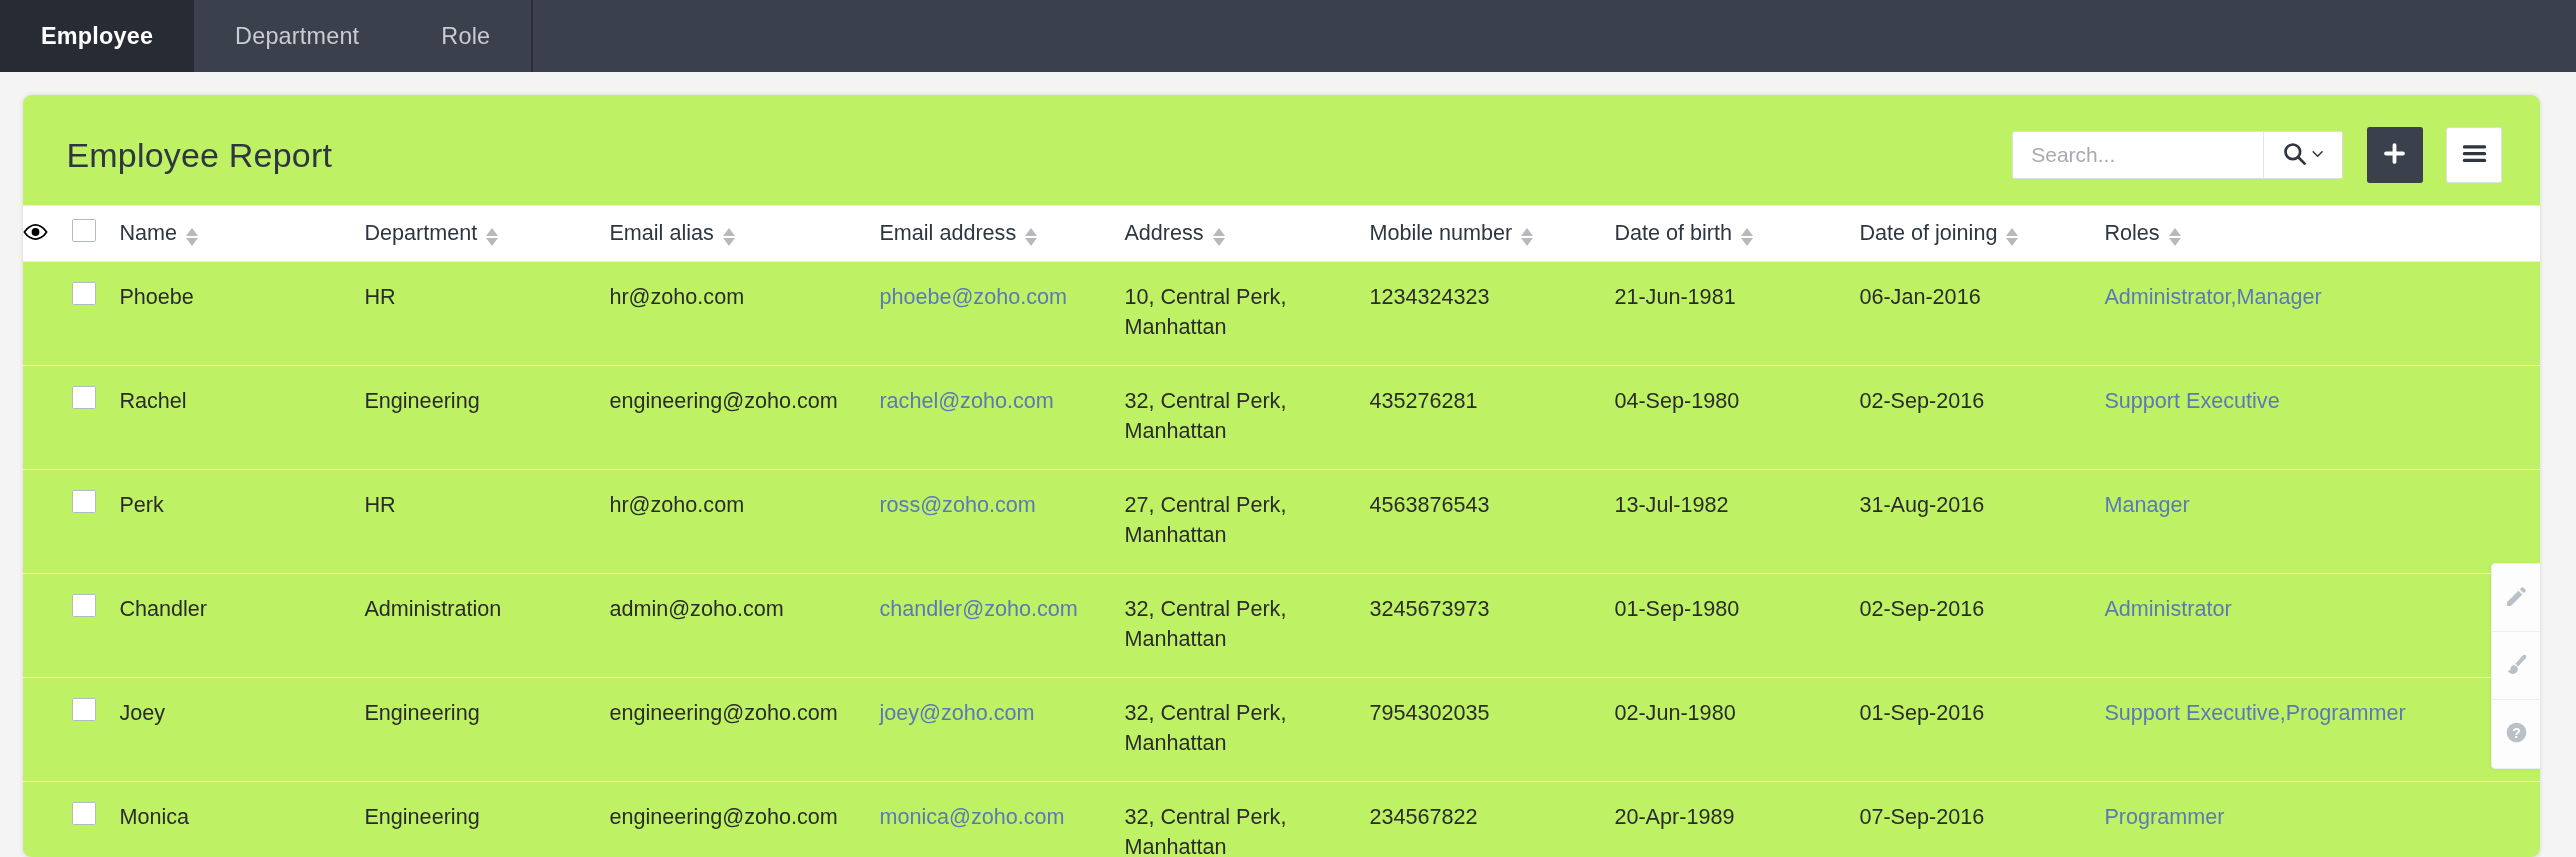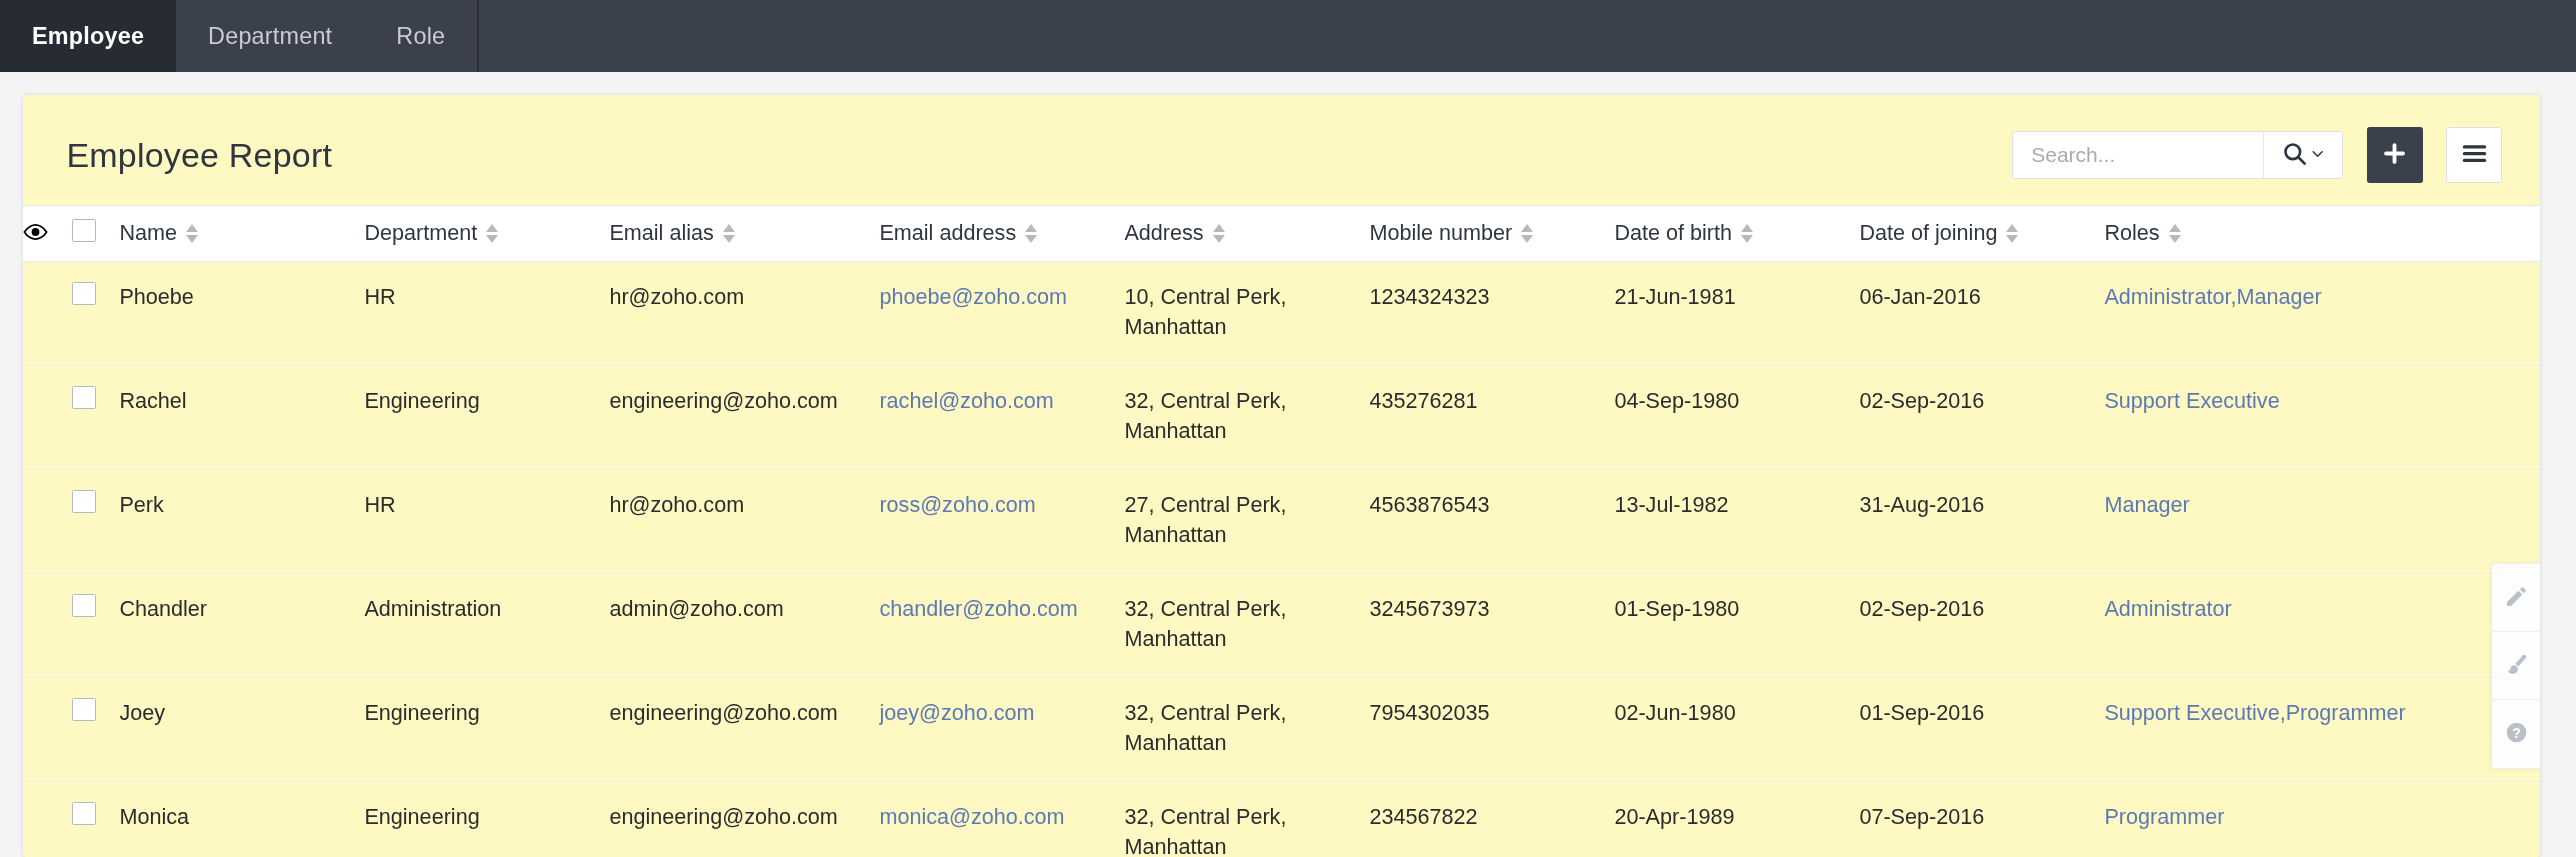--- a/index.html
+++ b/index.html
@@ -16,21 +16,21 @@
   .topnav {
     height: 72px;
     background: #3b414c;
     display: flex;
     align-items: stretch;
     position: relative;
   }
   .nav-tab {
     display: flex;
     align-items: center;
-    padding: 0 32px;
+    padding: 0 41px;
     font-size: 23.4px;
     color: #c9ccd2;
     letter-spacing: 0.2px;
     cursor: pointer;
     user-select: none;
   }
   .nav-tab.active {
     background: #272b33;
     color: #ffffff;
     font-weight: bold;
@@ -43,22 +43,22 @@
   }
   .nav-rest { flex: 1; }
 
   
   .page {
     position: relative;
     height: 785px;
     padding: 23.4px 36px 0 23.4px;
   }
   .card {
-    background: #fef9c3;
-    border-radius: 3px;
+    background: #bef264;
+    border-radius: 9px;
     box-shadow: 0 0.9px 4.5px rgba(0,0,0,.13);
     height: 762px;
     overflow: hidden;
     position: relative;
   }
 
   
   .card-head {
     display: flex;
     align-items: center;
@@ -131,21 +131,21 @@
     height: 56px;
     font-size: 21.6px;
     font-weight: normal;
     color: #2f3640;
     text-align: left;
     vertical-align: middle;
     padding: 0;
   }
   .th-inner {
     display: flex;
-    align-items: center;
+    align-items: flex-end;
     gap: 9px;
     white-space: nowrap;
   }
   .sort-arrows {
     display: inline-flex;
     flex-direction: column;
     gap: 2.7px;
     line-height: 0;
   }
   .sort-arrows i {

